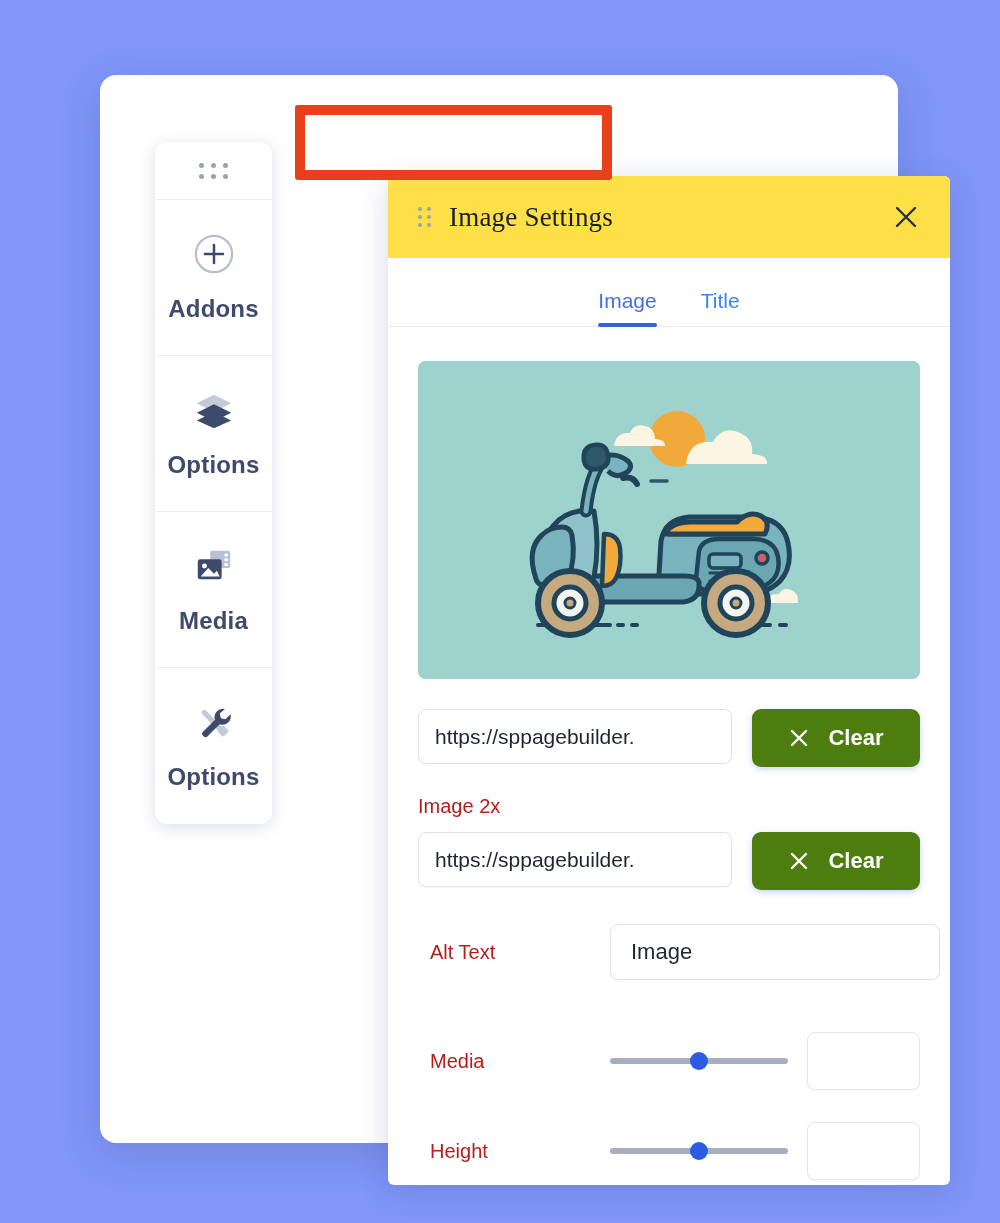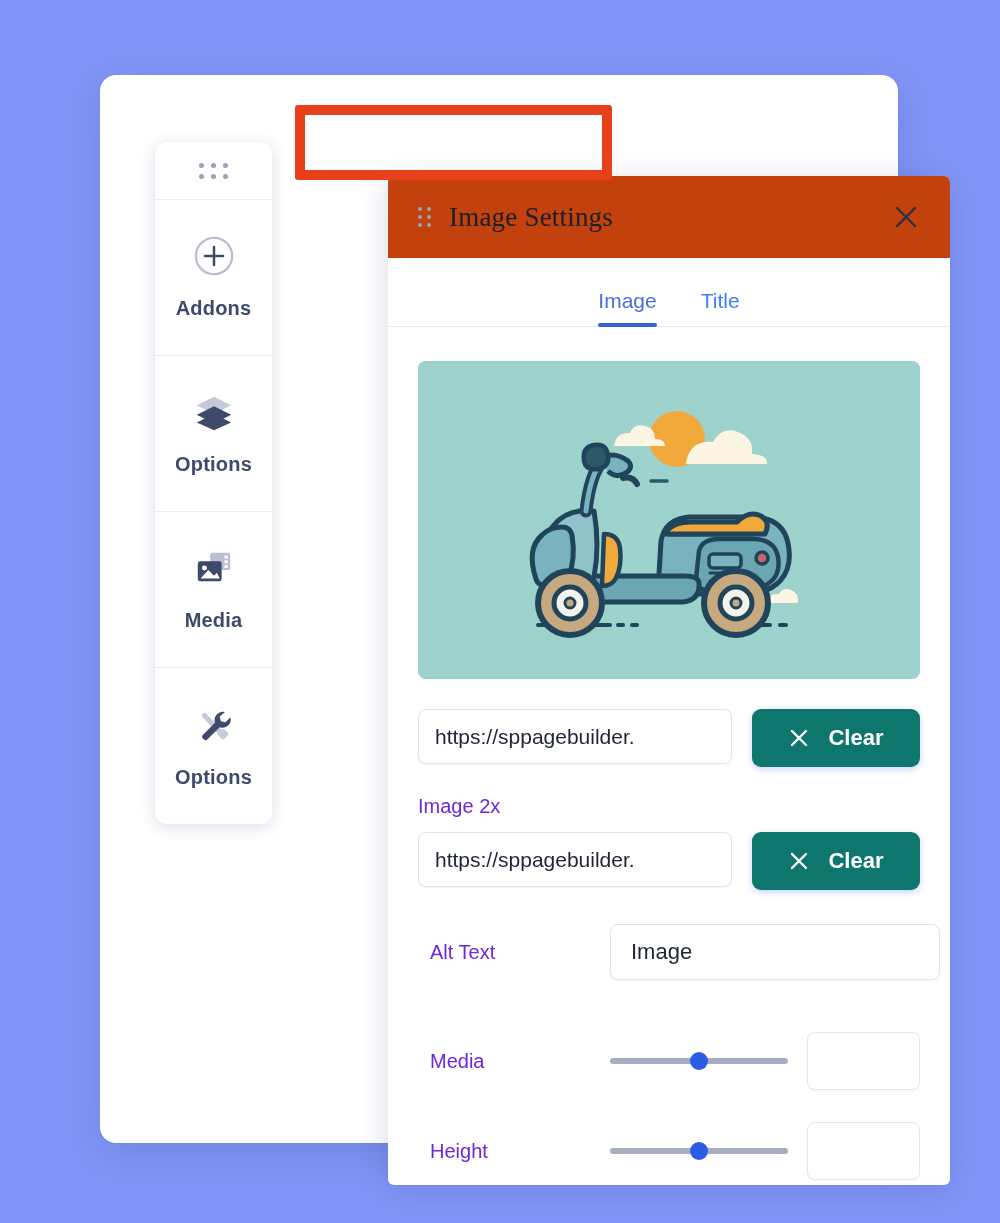--- a/index.html
+++ b/index.html
@@ -62,21 +62,21 @@
     flex-direction: column;
     align-items: center;
     justify-content: center;
     gap: 20px;
     border-bottom: 1px solid #eceff4;
     cursor: pointer;
   }
   .sb-item:last-child { border-bottom: none; }
   .sb-item .sb-ico { width: 42px; height: 42px; display:block; }
   .sb-item .sb-label {
-    font-size: 20px;
+    font-size: 24px;
     font-weight: 700;
     color: #3d4a6b;
     letter-spacing: .2px;
   }
 
   
   #modal {
     position: absolute;
     left: 288px;
     top: 101px;
@@ -84,21 +84,21 @@
     height: 1009px;
     background: #ffffff;
     border-radius: 6px;
     box-shadow: 0 6px 30px rgba(40, 50, 110, .18);
     z-index: 4;
     overflow: hidden;
   }
   #modal-header {
     position: relative;
     height: 82px;
-    background: #c2410c;
+    background: #fde047;
     display: flex;
     align-items: center;
     padding: 0 24px 0 30px;
   }
   #modal-titlewrap {
     display: flex;
     align-items: center;
     gap: 18px;
     flex: 1;
   }
@@ -194,38 +194,38 @@
     font-family: "Liberation Sans", sans-serif;
     font-size: 21px;
     color: #1f2535;
     padding: 0 16px;
     outline: none;
     box-shadow: 0 1px 2px rgba(40,50,110,.05);
   }
   .clear-btn {
     width: 168px;
     height: 58px;
-    background: #0f766e;
+    background: #4d7c0f;
     border: none;
     border-radius: 9px;
     color: #fff;
     font-family: "Liberation Sans", sans-serif;
     font-size: 22px;
     font-weight: 700;
     display: flex;
     align-items: center;
     justify-content: center;
     gap: 18px;
     cursor: pointer;
     box-shadow: 0 2px 6px rgba(91,124,232,.35);
   }
 
   .field-label {
     font-size: 20px;
-    color: #6d28d9;
+    color: #b91c1c;
     margin-top: 28px;
   }
   .field-label.inline {
     margin: 12px;
     width: 168px;
     flex: none;
   }
 
   .form-row {
     display: flex;

